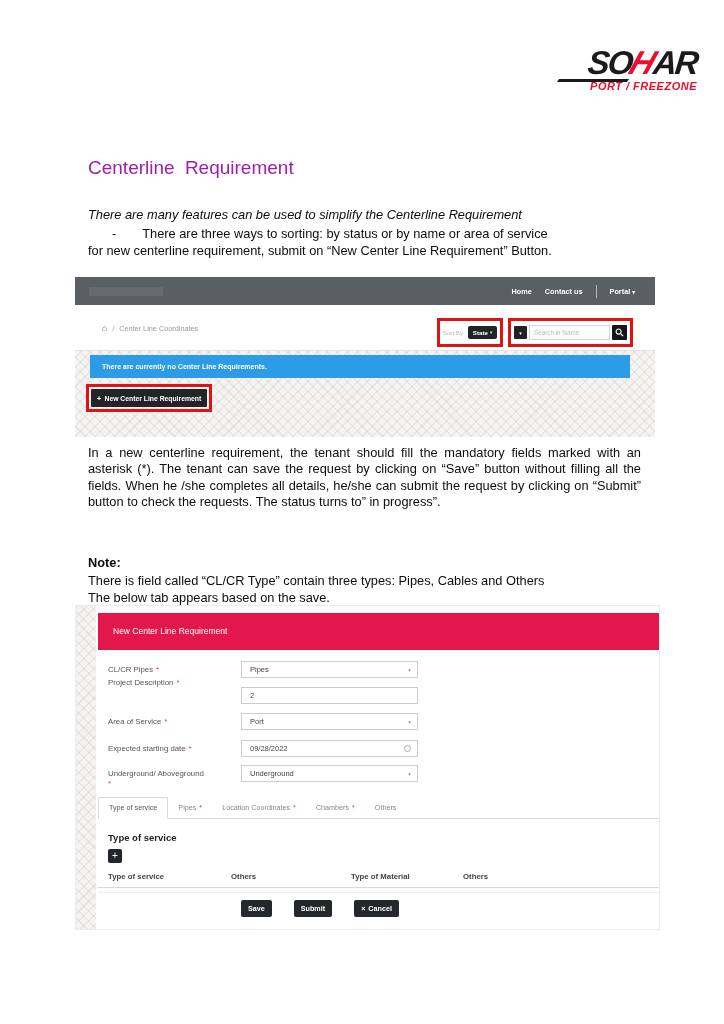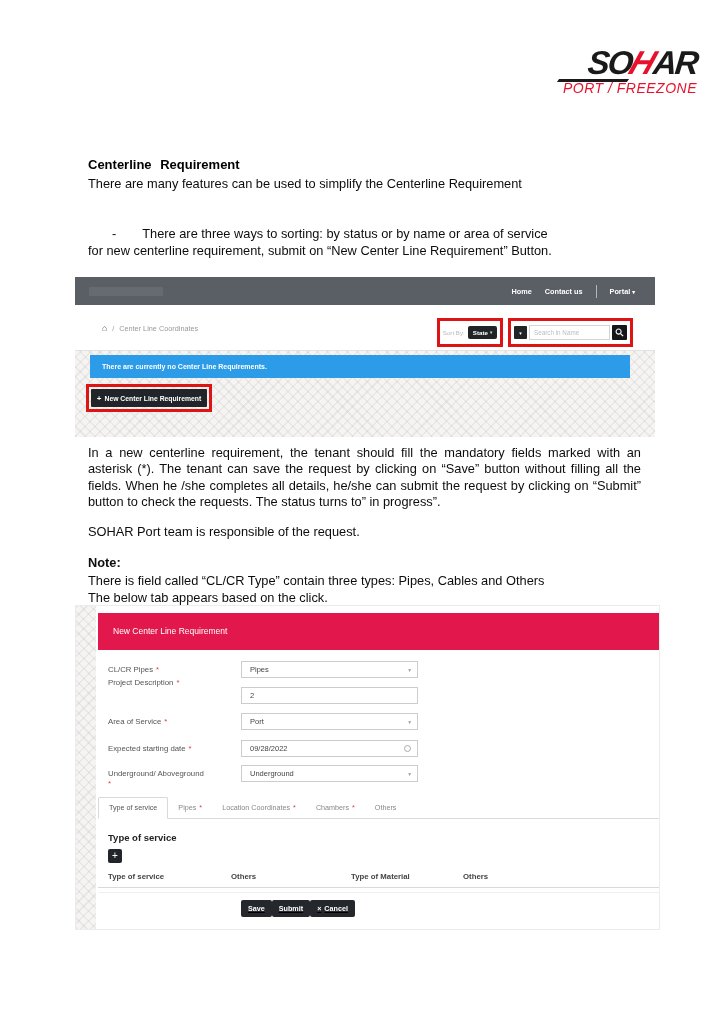--- a/index.html
+++ b/index.html
@@ -14,28 +14,28 @@
       repeating-linear-gradient(135deg, rgba(150,150,150,0.13) 0 1.5px, transparent 1.5px 7px);
   }
 
   
   .logo { position: absolute; left: 552px; top: 48px; width: 145px; text-align: right; }
   .logo-word { font-style: italic; font-weight: bold; font-size: 33px; letter-spacing: -2px;
                color: #1a1a1a; line-height: 30px; transform: skewX(-6deg); }
   .logo-h { color: #e8112d; display: inline-block; transform: skewX(-14deg); }
   .logo-underline { margin-left: 6px; margin-top: 1px; height: 3px; width: 70px; background: #1a1a1a;
                     transform: skewX(-35deg); }
-  .logo-tagline { font-style: italic; font-weight: normal; font-size: 14px; color: #e8112d;
+  .logo-tagline { font-style: italic; font-weight: bold; font-size: 11px; color: #e8112d;
                   letter-spacing: 0.5px; margin-top: -2px; }
 
   
-  .doc-heading { position: absolute; left: 88px; top: 157px; font-size: 13px; font-weight: bold;
-                 color: #000000; word-spacing: 5px; }
+  .doc-heading { position: absolute; left: 88px; top: 157px; font-size: 19px; font-weight: normal;
+                 color: #a21caf; word-spacing: 5px; }
   .doc-line { position: absolute; left: 88px; width: 560px; font-size: 12.8px; color: #0d0d0d; }
-  .t-intro1 { top: 176px; }
+  .t-intro1 { top: 207px; font-style: italic; }
   .t-bullet1 { top: 209px; left: 110px; }
   .t-bullet1 .bullet-text { margin-left: 20px; }
   .t-bullet2 { top: 226px; left: 112px; }
   .t-bullet2 .bullet-text { margin-left: 26px; }
   .t-intro2 { top: 243px; }
   .t-para2 { top: 445px; width: 553px; text-align: justify; line-height: 16.3px; }
   .t-para3 { top: 524px; }
   .t-note { top: 555px; font-weight: bold; }
   .t-note1 { top: 573px; }
   .t-note2 { top: 590px; }
@@ -99,45 +99,44 @@
              border-bottom: 1px solid #d9d9d9; display: flex; align-items: flex-end; }
   .s2-tab { font-size: 7.2px; color: #888; padding: 5px 10px 6px 10px; }
   .s2-tab.active { background: #fff; border: 1px solid #d9d9d9; border-bottom: 1px solid #fff;
                    margin-bottom: -1px; border-radius: 2px 2px 0 0; color: #555; }
   .s2-section-title { position: absolute; left: 32px; top: 226px; font-size: 9.5px; font-weight: bold; color: #222; }
   .s2-plus { position: absolute; left: 32px; top: 243px; width: 14px; height: 14px; background: #212529;
              color: #fff; font-size: 10px; line-height: 13px; text-align: center; border-radius: 2px; }
   .s2-th { position: absolute; top: 266px; font-size: 7.8px; font-weight: 600; color: #444; }
   .s2-thline { position: absolute; left: 22px; top: 281px; width: 561px; height: 1px; background: #d9d9d9; }
   .s2-rowline { position: absolute; left: 22px; top: 286px; width: 561px; height: 1px; background: #efefef; }
-  .s2-buttons { position: absolute; left: 165px; top: 294px; display: flex; gap: 0; text-decoration: underline; }
+  .s2-buttons { position: absolute; left: 165px; top: 294px; display: flex; gap: 22px; }
   .s2-btn { background: #24282d; color: #fff; font-size: 7.2px; font-weight: bold; padding: 4px 7px;
             border-radius: 2px; display: flex; align-items: center; gap: 3px; border: none;
             font-family: "Liberation Sans", sans-serif; }
 </style>
 </head>
 <body>
 
 <div class="page">
 
   <div class="logo">
     <div class="logo-word"><span>SO</span><span class="logo-h">H</span><span>AR</span></div>
     <div class="logo-underline"></div>
     <div class="logo-tagline">PORT / FREEZONE</div>
   </div>
 
   <div class="doc-heading">Centerline Requirement</div>
   <div class="doc-line t-intro1">There are many features can be used to simplify the Centerline Requirement</div>
   <div class="doc-line t-bullet2"><span>-</span><span class="bullet-text">There are three ways to sorting: by status or by name or area of service</span></div>
   <div class="doc-line t-intro2">for new centerline requirement, submit on “New Center Line Requirement” Button.</div>
   <div class="doc-line t-para2">In a new centerline requirement, the tenant should fill the mandatory fields marked with an asterisk (*). The tenant can save the request by clicking on “Save” button without filling all the fields. When he /she completes all details, he/she can submit the request by clicking on “Submit” button to check the requests. The status turns to” in progress”.</div>
-  <div class="doc-line t-para3">SOHAR Port team is responsible of the request.</div>
   <div class="doc-line t-note1">There is field called “CL/CR Type” contain three types: Pipes, Cables and Others</div>
   <div class="doc-line t-note">Note:</div>
-  <div class="doc-line t-note2">The below tab appears based on the click.</div>
+  <div class="doc-line t-note2">The below tab appears based on the save.</div>
 
   <div class="s1 pattern">
     <div class="s1-nav">
       <div class="s1-brand"></div>
       <div class="s1-navright">
         <span class="s1-navitem">Home</span>
         <span class="s1-navitem">Contact us</span>
         <span class="s1-navdivider"></span>
         <span class="s1-navitem"><span>Portal</span><span class="s1-caret">▾</span></span>
       </div>

